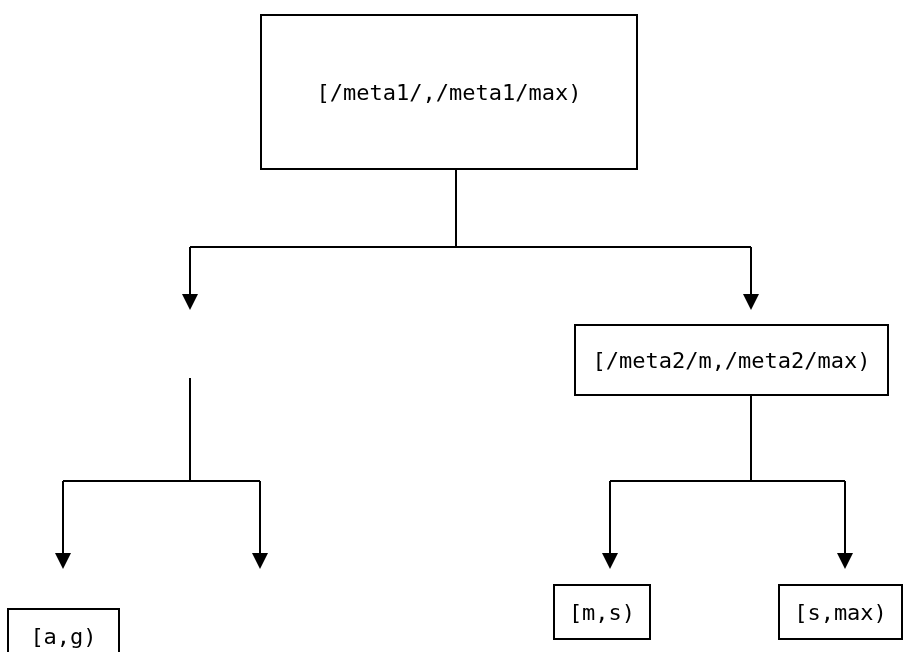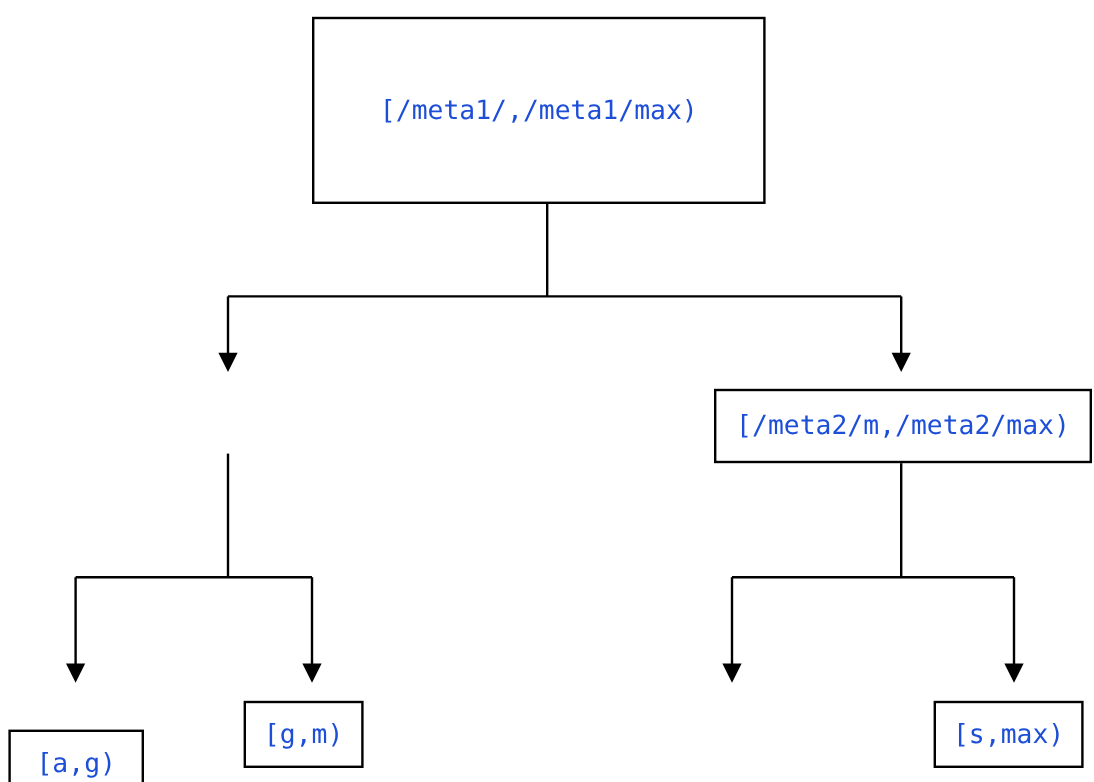--- a/index.html
+++ b/index.html
@@ -6,21 +6,21 @@
     margin: 0;
     padding: 0;
     background: #ffffff;
   }
   .canvas {
     position: relative;
     width: 912px;
     height: 652px;
     background: #ffffff;
     font-family: "DejaVu Sans Mono", "Liberation Mono", monospace;
-    color: #1d4ed8;
+    color: #000000;
     overflow: hidden;
   }
   .edges {
     position: absolute;
     left: 0;
     top: 0;
     width: 912px;
     height: 652px;
   }
   .node {
@@ -30,21 +30,21 @@
     background: #ffffff;
     display: flex;
     align-items: center;
     justify-content: center;
     font-size: 22px;
     white-space: nowrap;
     letter-spacing: 0px;
   }
   .node-root    { left: 260px; top: 14px;  width: 378px; height: 156px; }
   .node-left    { left: 22px;  top: 324px; width: 323px; height: 54px;  }
-  .node-right   { left: 595px; top: 324px; width: 315px; height: 62px;  }
+  .node-right   { left: 574px; top: 324px; width: 315px; height: 72px;  }
   .node-ag      { left: 7px;   top: 584px; width: 113px; height: 56px; margin-top: 24px;  }
   .node-gm      { left: 203px; top: 584px; width: 100px; height: 56px;  }
   .node-ms      { left: 553px; top: 584px; width: 98px;  height: 56px;  }
   .node-smax    { left: 778px; top: 584px; width: 125px; height: 56px; text-align: right;  }
 </style>
 </head>
 <body>
 
 <div class="canvas">
 
@@ -96,22 +96,22 @@
 
 
   <div class="node node-right">
     <span>[/meta2/m,/meta2/max)</span>
   </div>
 
   <div class="node node-ag">
     <span>[a,g)</span>
   </div>
 
-  <div class="node node-gm">
-    <span>[g,m)</span>
+
+  <div class="node node-ms">
+    <span>[m,s)</span>
   </div>
-
 
   <div class="node node-smax">
     <span>[s,max)</span>
   </div>
 
 </div>
 
 </body></html>

